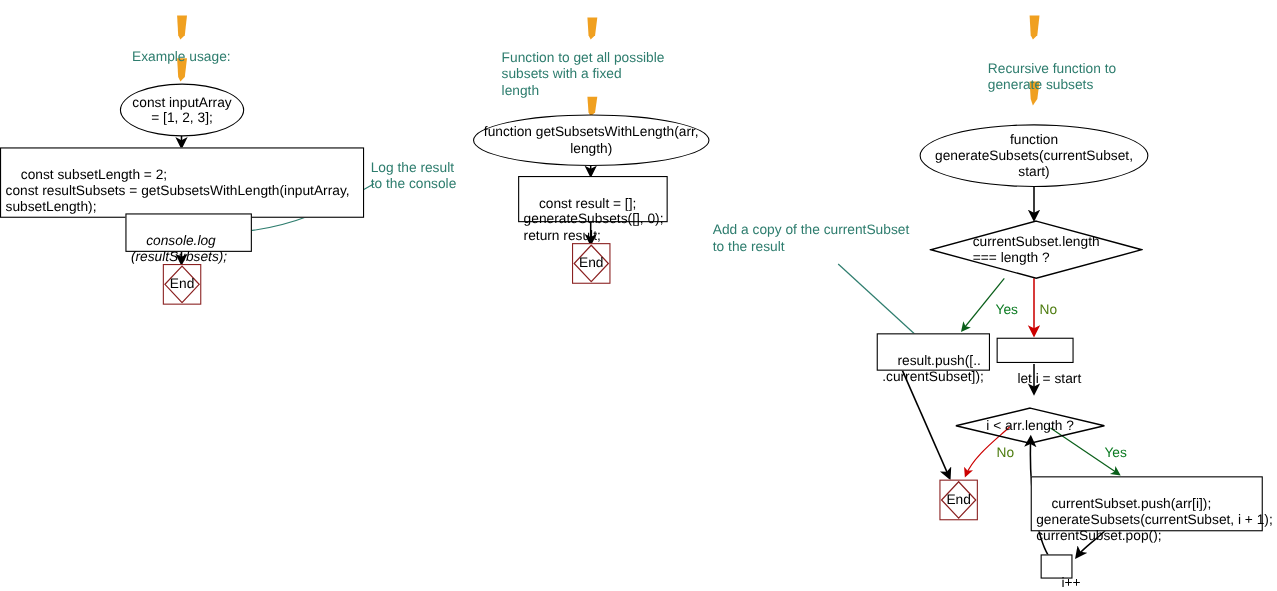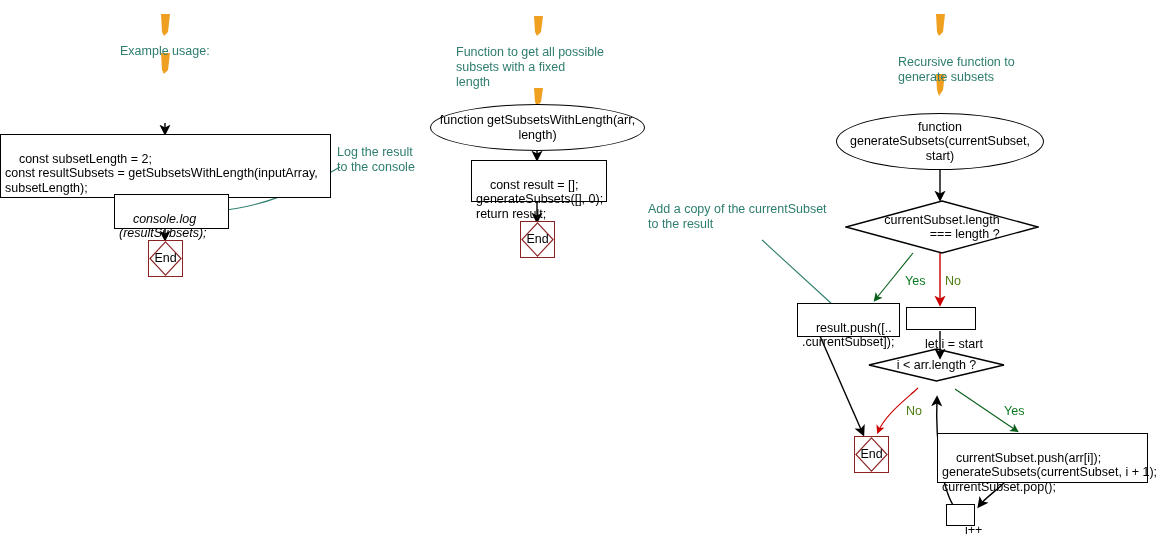--- a/index.html
+++ b/index.html
@@ -51,21 +51,21 @@
     display: flex;
     align-items: center;
     justify-content: center;
     text-align: center;
   }
   
   .decision {
     display: flex;
     align-items: center;
     justify-content: center;
-    text-align: right;
+    text-align: left;
     background: transparent;
   }
   .decision .dtext {
     position: relative;
     z-index: 2;
   }
   .decision svg {
     position: absolute;
     left: 0;
     top: 0;
@@ -173,20 +173,24 @@
 
     <path d="M918,388 C905,400 885,415 878,432" stroke="#cc0000" stroke-width="1.1" fill="none" marker-end="url(#ah-red)"></path>
 
     <path d="M955,389 L1017,431" stroke="#0a5f1a" stroke-width="1.1" fill="none" marker-end="url(#ah-green)"></path>
 
     <path d="M762,240 L833,305" stroke="#2e7d6e" stroke-width="1.1" fill="none"></path>
   </svg>
 
   <div class="note" style="left:120px; top:44px;">Example usage:</div>
 
+  <div class="node term" style="left:109px; top:76px; width:113px; height:48px;">
+    <span>const inputArray
+= [1, 2, 3];</span>
+  </div>
 
   <div class="node proc" style="left:0px; top:134px; width:331px; height:64px;">
     <span>const subsetLength = 2;
 const resultSubsets = getSubsetsWithLength(inputArray,
 subsetLength);</span>
   </div>
 
   <div class="node proc" style="left:114px; top:194px; width:115px; height:35px;font-style:italic;">
     <span>console.log
 (resultSubsets);</span>
@@ -249,21 +253,21 @@
 
   <div class="node proc" style="left:797px; top:303px; width:103px; height:34px;">
     <span>result.push([..
 .currentSubset]);</span>
   </div>
 
   <div class="node proc center" style="left:906px; top:307px; width:70px; height:23px; padding-top:14px;">
     <span>let i = start</span>
   </div>
 
-  <div class="node decision" style="left:868px; top:348px; width:137px; height:34px;">
+  <div class="node decision" style="left:868px; top:370px; width:137px; height:34px;">
     <svg viewBox="0 0 137 34" preserveAspectRatio="none">
       <polygon points="68.5,1 136,17 68.5,33 1,17" fill="none" stroke="#000000" stroke-width="1.3"></polygon>
     </svg>
     <span class="dtext">i &lt; arr.length ?</span>
   </div>
 
   <div class="elabel no" style="left:906px; top:404px;">No</div>
   <div class="elabel yes" style="left:1004px; top:404px;">Yes</div>
 
   <div class="node endnode" style="left:854px; top:436px; width:35px; height:37px; position:absolute;">

